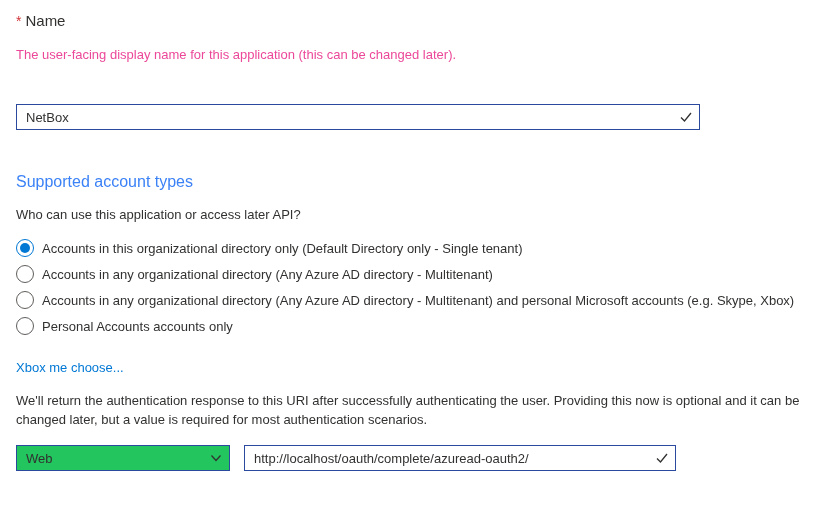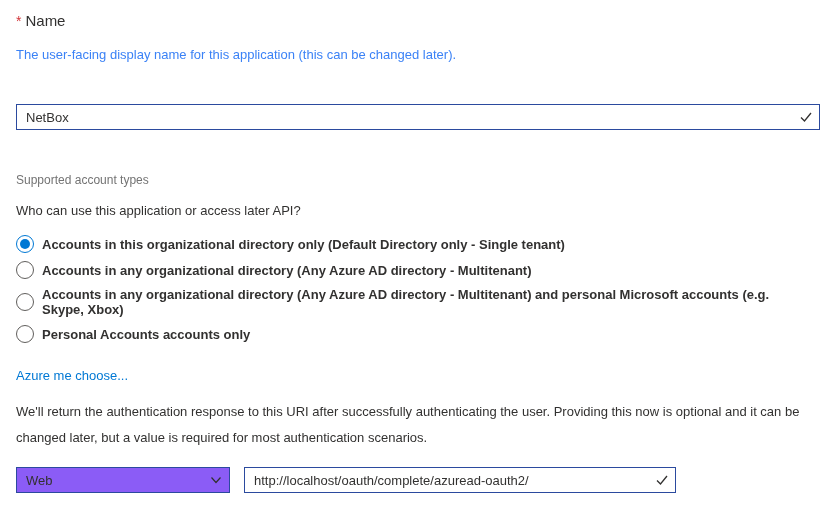--- a/index.html
+++ b/index.html
@@ -14,21 +14,21 @@
 
   
   .field-label {
     font-size: 15px;
     color: #323130;
     margin-top: 2px;
   }
   .required-star { color: #d13438; margin-right: 4px; font-size: 14px; }
   .help-text {
     font-size: 13px;
-    color: #3b82f6;
+    color: #ec4899;
     margin-top: 16px;
     line-height: 19px;
   }
   .text-input-wrap {
     position: relative;
     margin-top: 13px;
     height: 26px;
     border: 1px solid #2b4a9e;
     background: #fff;
     display: flex;
@@ -48,34 +48,34 @@
   .valid-check {
     position: absolute;
     right: 6px;
     top: 50%;
     transform: translateY(-50%);
     width: 14px; height: 14px;
     pointer-events: none;
   }
   .valid-check svg { display:block; }
 
-  .name-input { width: 804px; margin-top: 40px; }
+  .name-input { width: 684px; margin-top: 40px; }
 
   
   .section-heading {
-    font-size: 12px;
-    color: #737373;
+    font-size: 16px;
+    color: #3b82f6;
     margin-top: 43px;
   }
   .question-text {
     font-size: 13px;
     color: #323130;
     margin-top: 16px;
   }
-  .radio-group { margin-top: 17px; font-weight: bold; }
+  .radio-group { margin-top: 17px; }
   .radio-row {
     display: flex;
     align-items: center;
     margin-bottom: 8px;
     cursor: pointer;
   }
   .radio-outer {
     width: 18px; height: 18px;
     border-radius: 50%;
     border: 1px solid #605e5c;
@@ -108,40 +108,40 @@
     text-decoration: none;
     cursor: pointer;
   }
 
   
   .redirect-heading { margin-top: 41px; }
   .redirect-help {
     font-size: 13px;
     color: #323130;
     margin-top: 15px;
-    line-height: 26px;
+    line-height: 19px;
     max-width: 800px;
   }
   .redirect-row {
     display: flex;
     margin-top: 16px;
     gap: 14px;
   }
   .dropdown {
     position: relative;
     width: 214px;
     height: 26px;
     border: 1px solid #2b4a9e;
     display: flex;
     align-items: center;
     padding: 0 26px 0 9px;
     font-size: 13px;
     color: #323130;
     cursor: pointer;
-    background: #8b5cf6;
+    background: #22c55e;
   }
   .dropdown .chevron {
     position: absolute;
     right: 7px;
     top: 50%;
     transform: translateY(-50%);
     width: 12px; height: 12px;
     pointer-events: none;
   }
   .uri-input { width: 432px; margin-top: 0; }
@@ -197,21 +197,21 @@
     <div class="radio-row">
       <span class="radio-outer">
         <span class="radio-inner"></span>
       </span>
       <span class="radio-label">Personal Accounts accounts only</span>
     </div>
   </div>
 
   
 
-  <a class="link">Azure me choose...</a>
+  <a class="link">Xbox me choose...</a>
 
   
 
   <div class="redirect-help">We'll return the authentication response to this URI after successfully authenticating the user. Providing this now is optional and it can be changed later, but a value is required for most authentication scenarios.</div>
 
   <div class="redirect-row">
     <div class="dropdown">
       <span>Web</span>
       <span class="chevron">
         <svg width="12" height="12" viewBox="0 0 12 12">

